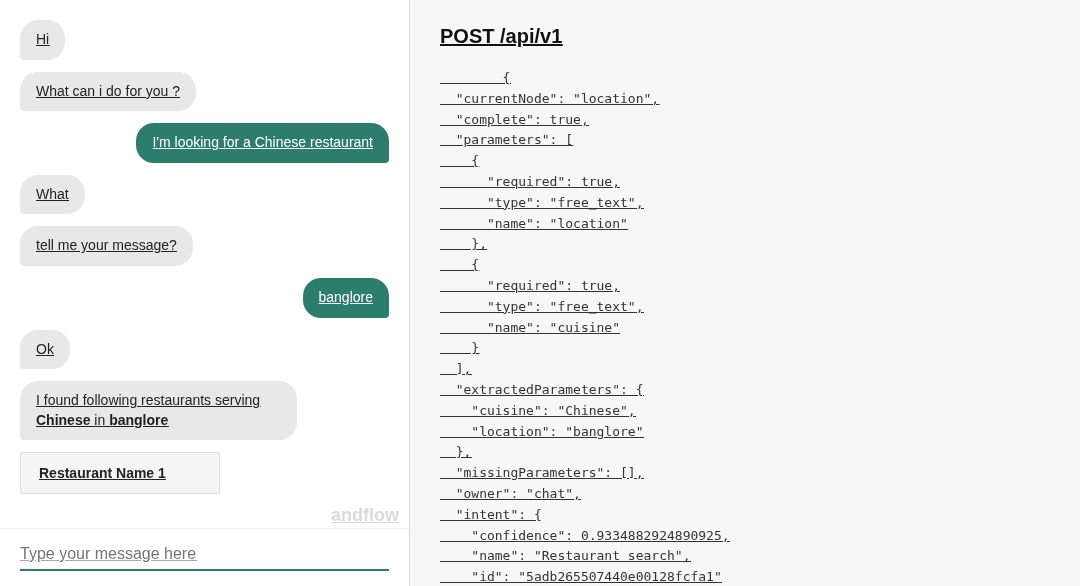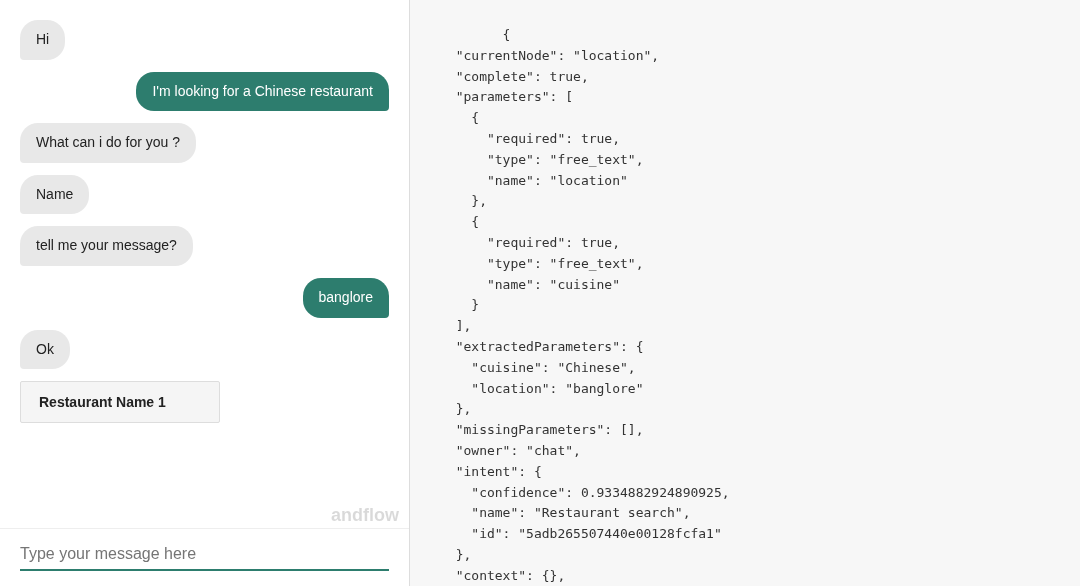--- a/index.html
+++ b/index.html
@@ -1,18 +1,19 @@
 <!DOCTYPE html>
 <html><head>
   <meta charset="utf-8">
   <style>
     * {
       box-sizing: border-box;
       margin: 0;
       padding: 0;
+      text-decoration: underline;
     }
 
     body {
       font-family: -apple-system, BlinkMacSystemFont, 'Segoe UI', Arial, sans-serif;
       background: #f0f0f0;
       display: flex;
       width: 1080px;
       height: 586px;
       overflow: hidden;
     }
@@ -132,48 +133,52 @@
     }
   </style>
 </head>
 <body>
 
 <div class="chat-panel">
   <div class="chat-messages">
 
     <div class="message-bubble message-left">Hi</div>
 
+    <div class="message-bubble message-left">What can i do for you ?</div>
+
     <div class="message-bubble message-right">I'm looking for a Chinese restaurant</div>
 
-    <div class="message-bubble message-left">What can i do for you ?</div>
-
-    <div class="message-bubble message-left">Name</div>
+    <div class="message-bubble message-left">What</div>
 
     <div class="message-bubble message-left">tell me your message?</div>
 
     <div class="message-bubble message-right">banglore</div>
 
     <div class="message-bubble message-left">Ok</div>
 
+    <div class="message-bubble message-left message-with-bold">
+      I found following restaurants serving <b>Chinese</b> in <b>banglore</b>
+    </div>
 
     <div class="restaurant-card">Restaurant Name 1</div>
 
 
   </div>
 
   <div class="chat-input-area">
     <div class="chat-input-wrapper">
       <input class="chat-input" type="text" placeholder="Type your message here" style="">
     </div>
   </div>
 
   <div class="watermark">andflow</div>
 </div>
 
 <div class="code-panel">
+  <div class="api-title">POST /api/v1</div>
   <pre class="code-block">        {
   "currentNode": "location",
   "complete": true,
   "parameters": [
     {
       "required": true,
       "type": "free_text",
       "name": "location"
     },
     {

